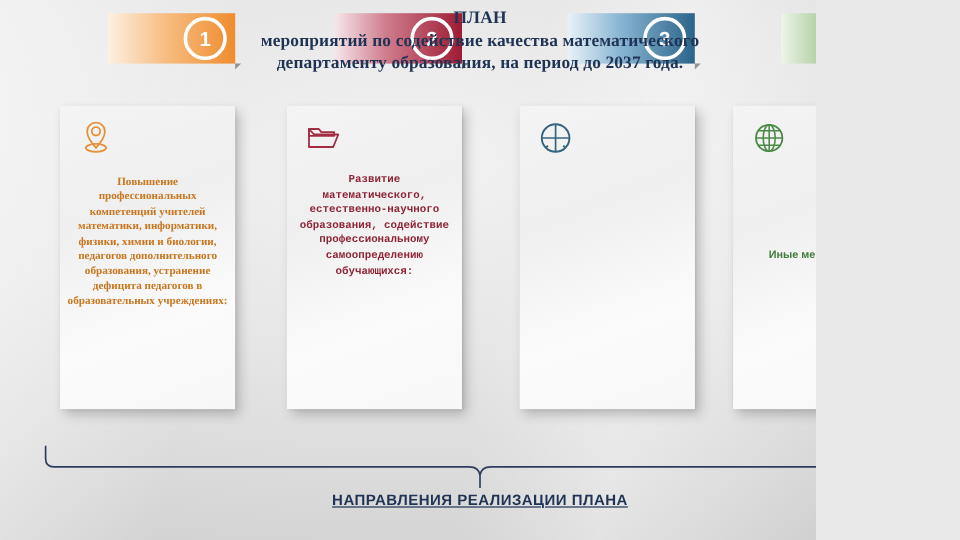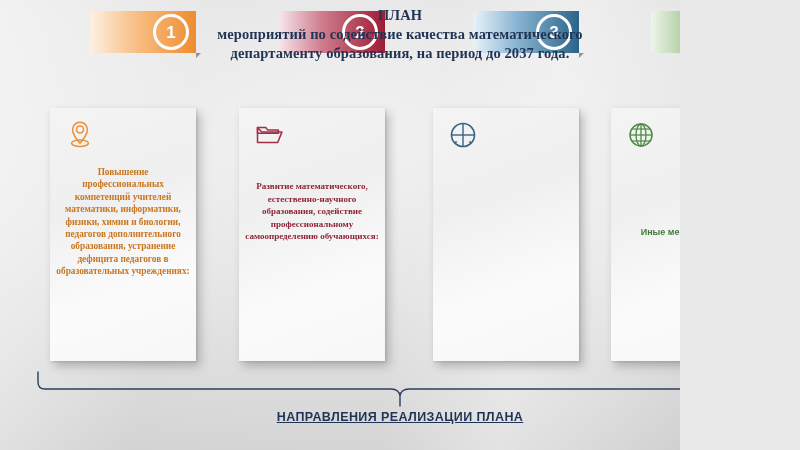--- a/index.html
+++ b/index.html
@@ -53,21 +53,21 @@
   
   .cards {
     position: absolute;
     left: 0;
     top: 0;
     width: 800px;
     height: 450px;
   }
   .card {
     position: absolute;
-    top: 108px;
+    top: 88px;
     width: 146px;
     height: 253px;
     background: linear-gradient(160deg, #f4f4f4 0%, #efefef 35%, #fbfbfb 70%, #f7f7f7 100%);
     box-shadow: 4px 5px 9px rgba(60,60,60,0.30), 1px 1px 2px rgba(80,80,80,0.18);
   }
   .card-1 { left: 50px; }
   .card-2 { left: 239px; }
   .card-3 { left: 433px; }
   .card-4 { left: 611px; }
 
@@ -144,25 +144,24 @@
   }
   .text-1 {
     top: 58px;
     font-family: "Liberation Serif", serif;
     font-size: 9.3px;
     line-height: 12.4px;
     color: #c8761f;
   }
   .text-2 {
     top: 56px;
-    font-family: Liberation Serif, serif;
+    font-family: Liberation Mono, monospace;
     font-size: 9px;
     line-height: 12.6px;
     color: #8e2437;
-    margin-top: 16px;
   }
   .text-3 {
     top: 56px;
     font-family: "Liberation Sans", sans-serif;
     font-size: 9px;
     line-height: 12.6px;
     color: #2c3e56;
   }
   .text-4 {
     top: 118px;

